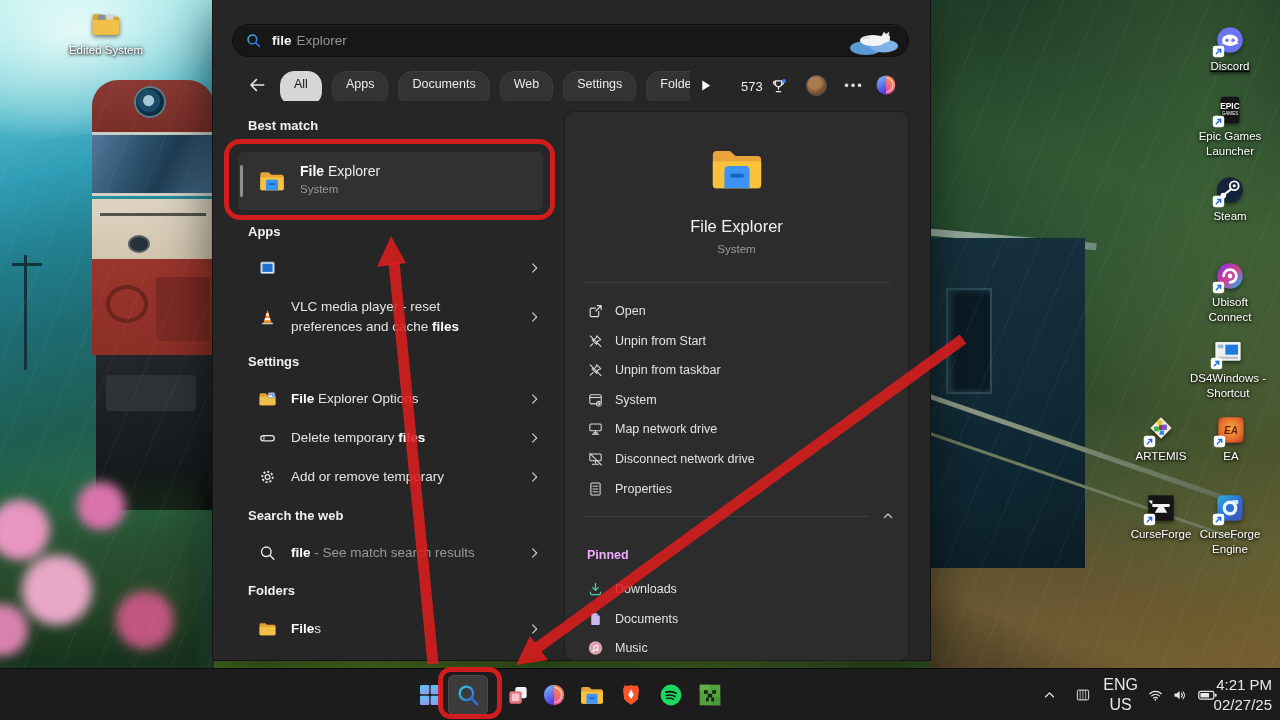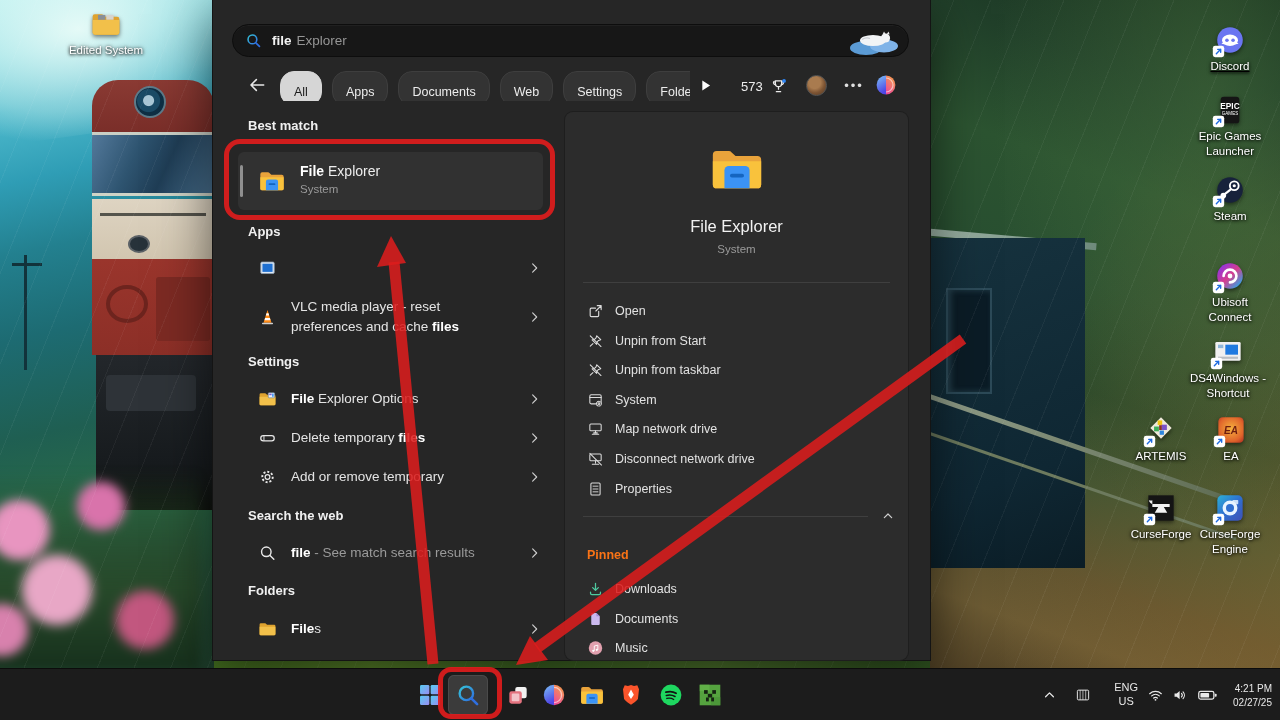--- a/index.html
+++ b/index.html
@@ -79,21 +79,21 @@
     display:flex; align-items:center; padding:0 12px; }
   .searchbar .mag { width:17px; height:17px; margin-right:10px; flex:none; }
   .searchbar .q { font-size:13.5px; font-weight:bold; color:#f2f2f2; }
   .searchbar .sug { font-size:13.5px; color:#969696; margin-left:5px; }
   .cloudcat { position:absolute; right:6px; top:2px; width:56px; height:29px; }
   .cloudcat svg { width:56px; height:29px; }
 
   .backbtn { position:absolute; left:34px; top:75px; width:22px; height:22px; color:#e8e8e8; }
   .backbtn svg { width:20px; height:20px; }
   .tabs { position:absolute; left:67px; top:71px; width:410px; height:30px; overflow:hidden; display:flex; gap:10px; }
-  .tab { flex:none; height:35px; line-height:25px; padding:8px 13px; border-radius:14px; background:#333333;
+  .tab { flex:none; height:35px; line-height:25px; padding:0 13px; border-radius:14px; background:#333333;
     border:1px solid #3e3e3e; font-size:12.5px; color:#ececec; white-space:nowrap; }
   .tab.sel { background:#d6d6d6; border-color:#d6d6d6; color:#1b1b1b; }
   .playbtn { position:absolute; left:484px; top:77px; width:18px; height:18px; color:#fff; }
   .playbtn svg { width:17px; height:17px; }
   .rewards { position:absolute; left:528px; top:75px; height:22px; display:flex; align-items:center; gap:6px; color:#ececec; }
   .rewards .cnt { font-size:13px; }
   .rewards svg { width:19px; height:19px; }
   .avatar { position:absolute; left:593px; top:75px; width:21px; height:21px; border-radius:50%;
     background:radial-gradient(circle at 40% 35%, #a97b4f 0 35%, #7d5433 60%, #4e3722 100%); border:1px solid #555; }
   .dots { position:absolute; left:628px; top:75px; width:26px; height:22px; color:#e0e0e0; font-size:13px; letter-spacing:2px; line-height:22px; text-align:center; }
@@ -140,21 +140,21 @@
   .rows-actions .arow:nth-of-type(1){ top:184px; }
   .rows-actions .arow:nth-of-type(2){ top:214px; }
   .rows-actions .arow:nth-of-type(3){ top:243px; }
   .rows-actions .arow:nth-of-type(4){ top:273px; }
   .rows-actions .arow:nth-of-type(5){ top:302px; }
   .rows-actions .arow:nth-of-type(6){ top:332px; }
   .rows-actions .arow:nth-of-type(7){ top:362px; }
   .pane .pdiv2 { position:absolute; left:18px; right:40px; top:404px; height:1px; background:#3f3f3f; }
   .pane .collapse { position:absolute; right:12px; top:396px; width:16px; height:16px; color:#cfcfcf; }
   .pane .collapse svg { width:16px; height:16px; }
-  .pane .pinned-h { position:absolute; left:22px; top:436px; font-size:12.5px; font-weight:bold; color:#f97316; }
+  .pane .pinned-h { position:absolute; left:22px; top:436px; font-size:12.5px; font-weight:bold; color:#f0abfc; }
   .rows-pinned .arow:nth-of-type(1){ top:462px; }
   .rows-pinned .arow:nth-of-type(2){ top:492px; }
   .rows-pinned .arow:nth-of-type(3){ top:521px; }
   .c-dl { color:#4ec9a0 !important; }
   .c-doc { color:#cbb9ee !important; }
   .c-music { color:#e1a0ae !important; }
 
   
   .taskbar { position:absolute; left:0; top:668px; width:1280px; height:52px; background:#1d1d1df5; z-index:20;
     border-top:1px solid #0c0c0c; }
@@ -165,23 +165,23 @@
   .tb-notes { left:498px; }
   .tb-copilot { left:534px; }
   .tb-folder { left:572px; }
   .tb-brave { left:611px; }
   .tb-spotify { left:651px; }
   .tb-mc { left:690px; }
   .tray { position:absolute; right:0; top:0; height:52px; color:#e8e8e8; }
   .tray .titem { position:absolute; top:50%; transform:translateY(-50%); }
   .tray svg { width:17px; height:17px; display:block; color:#e8e8e8; }
   .t-chev { right:222px; } .t-win { right:188px; } .t-win svg { width:18px; height:18px; }
-  .t-lang { right:142px; text-align:center; font-size:11px; line-height:1.25; }
+  .t-lang { right:142px; text-align:center; font-size:16px; line-height:1.25; }
   .t-wifi { right:116px; } .t-vol { right:92px; } .t-batt { right:62px; } .t-batt svg { width:22px; height:22px; }
-  .t-clock { right:8px; text-align:right; font-size:10px; line-height:1.35; }
+  .t-clock { right:8px; text-align:right; font-size:15px; line-height:1.35; }
 
   
   .anno-box { position:absolute; border:5px solid rgba(222,28,28,.92); z-index:55; pointer-events:none; }
   .box-best { left:224px; top:139px; width:331px; height:81px; border-radius:16px; }
   .box-search { left:438px; top:667px; width:64px; height:52px; border-radius:13px; }
   .arrows { position:absolute; inset:0; z-index:54; pointer-events:none; }
 
   .hidden-defs { position:absolute; width:0; height:0; overflow:hidden; }
 </style>
 </head>

